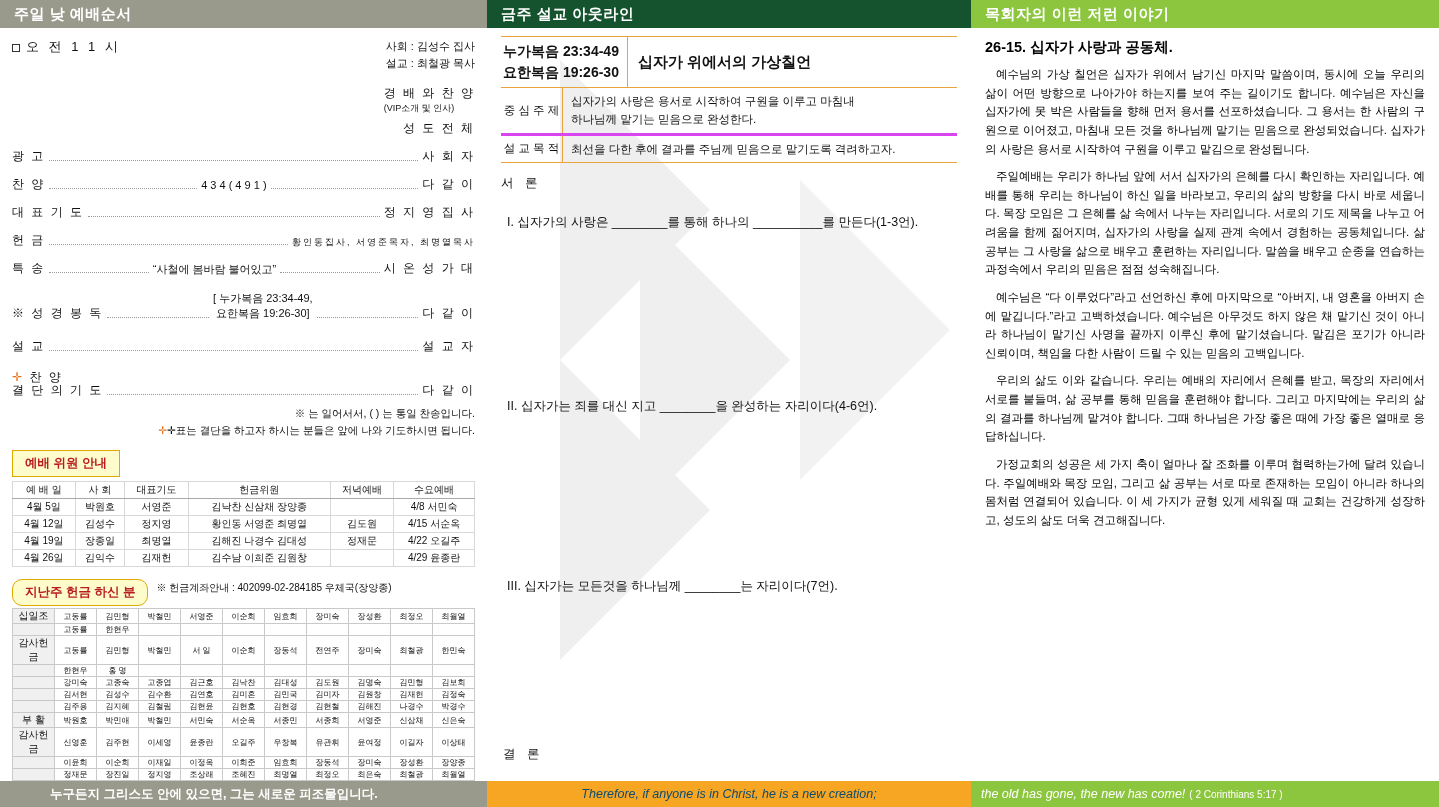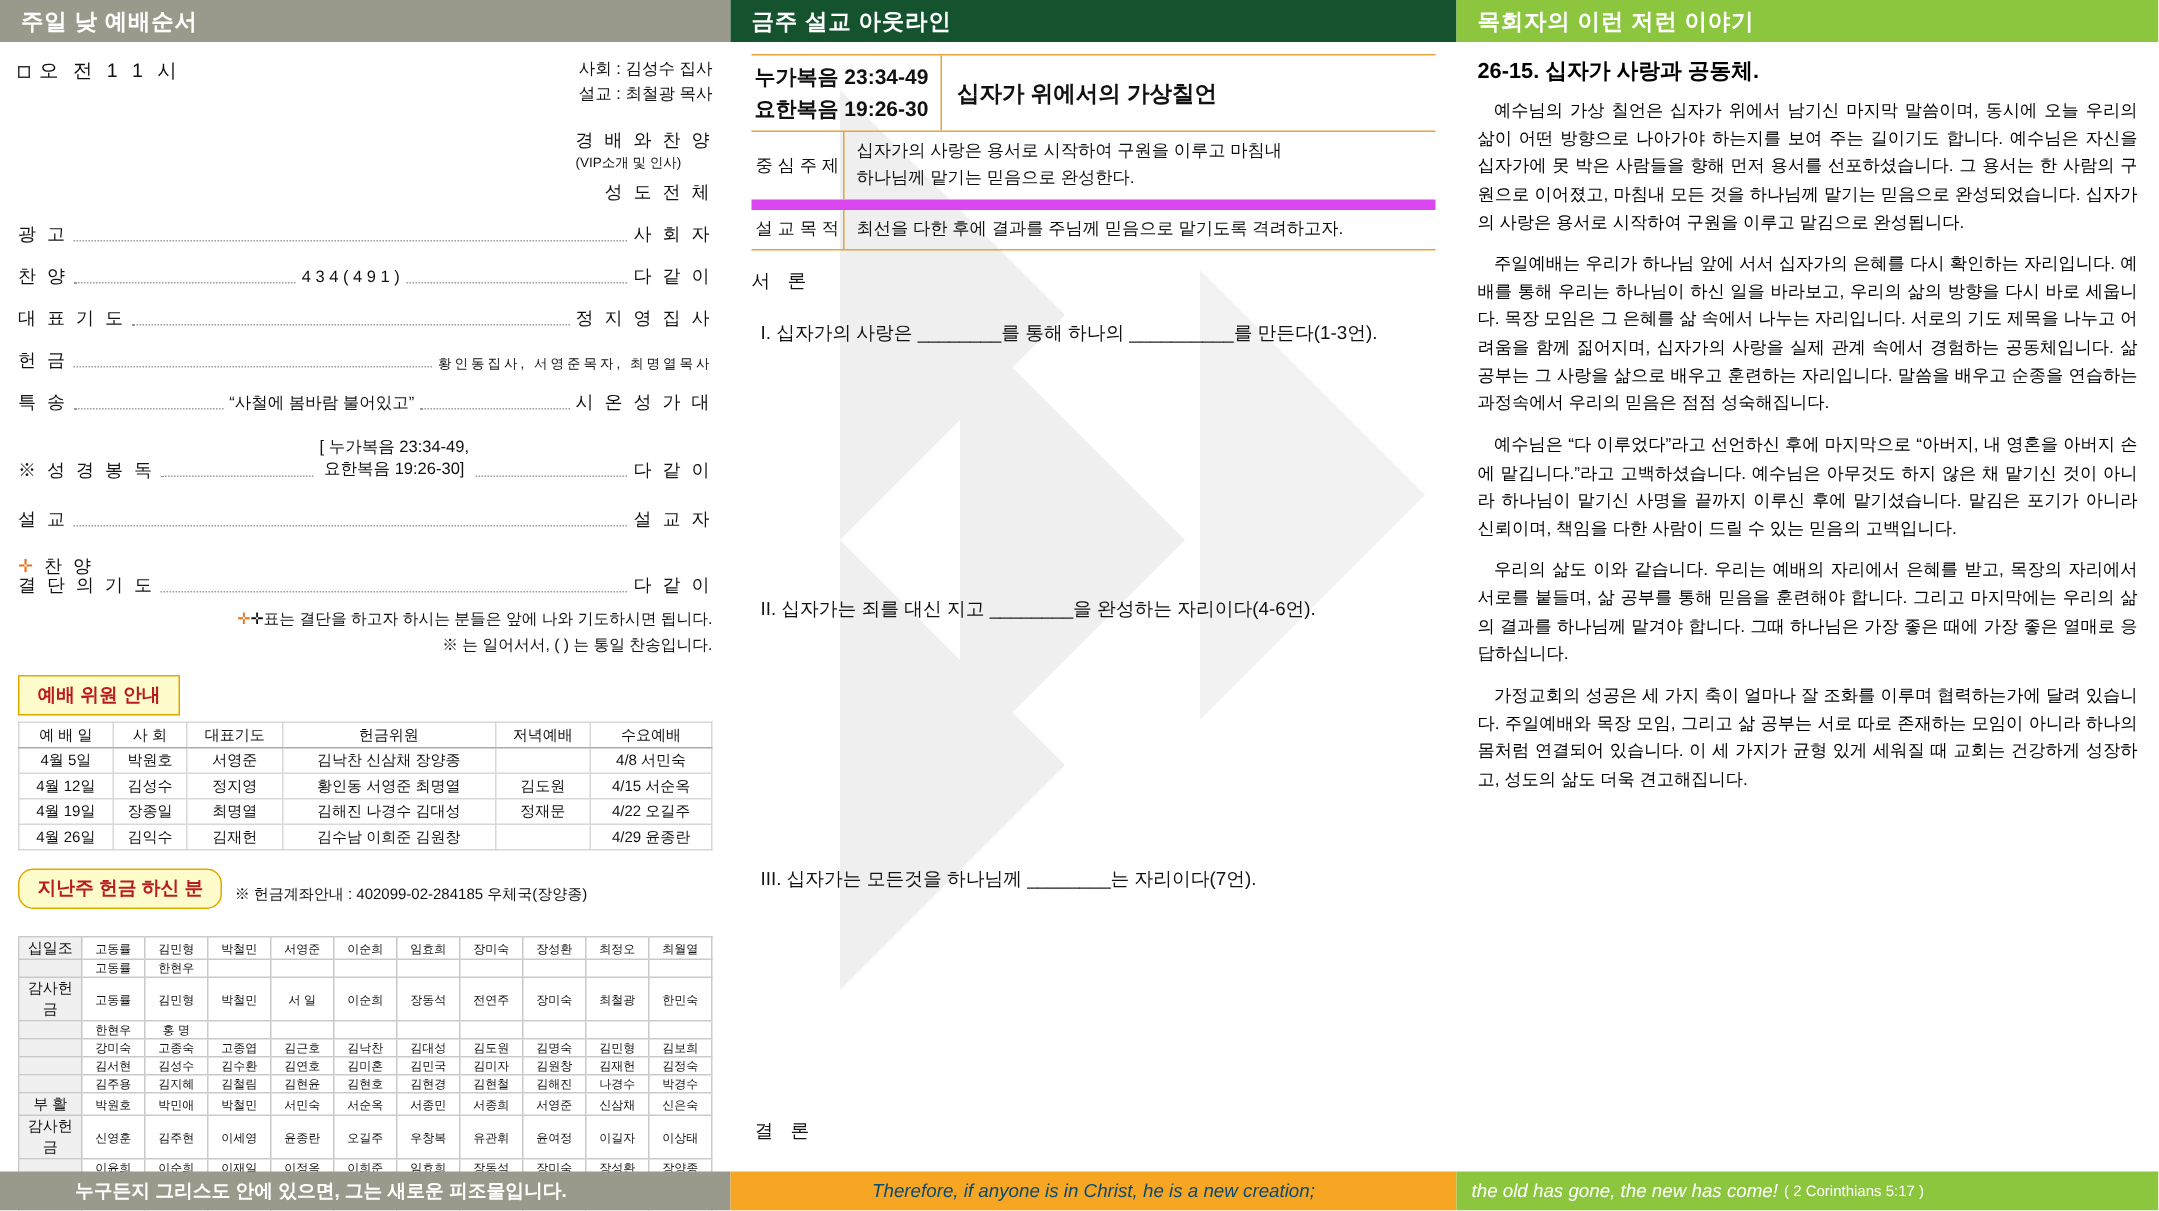--- a/index.html
+++ b/index.html
@@ -81,21 +81,21 @@
 
   table.names { border-collapse:collapse; width:100%; font-size:8px; table-layout:fixed;}
   table.names td { border:1px solid #c9c9c9; padding:0px 1px; text-align:center; height:11px; overflow:hidden;}
   table.names td.rowlabel { background:#f0f0f0; font-size:10px; width:42px; }
 
   
   .mid-body { padding:8px 14px 0 14px; font-size:12px; color:#111; position:relative; z-index:3;}
   .scr-wrap { display:flex; border-top:1px solid #e8a33d; border-bottom:1px solid #e8a33d; }
   .scr-left { padding:4px 8px 4px 2px; border-right:1px solid #e8a33d; font-size:14px; font-weight:bold; line-height:1.5; white-space:nowrap;text-align:right;}
   .scr-right { padding:8px 10px; font-size:15px; font-weight:bold; display:flex; align-items:center;}
-  .kv { display:flex; border-bottom:7px solid #d946ef; }
+  .kv { display:flex; border-bottom:3px solid #d946ef; }
   .kv .k { width:62px; flex:none; padding:4px 2px; font-size:11.5px; text-align:center; border-right:1px solid #e8a33d; display:flex; align-items:center; justify-content:center;}
   .kv .v { padding:4px 8px; font-size:11.5px; line-height:1.6; }
   .seo { margin-top:12px; font-size:12.5px; letter-spacing:4px;}
   .point { margin-top:0; font-size:12.5px; }
   .p1 { position:absolute; top:186px; left:20px; }
   .p2 { position:absolute; top:370px; left:20px; }
   .p3 { position:absolute; top:550px; left:20px; }
   .concl { position:absolute; top:718px; left:16px; font-size:12.5px; letter-spacing:4px;}
 
   
@@ -193,22 +193,22 @@
       <div class="l"><span class="star">✛</span> <span>찬              양</span></div>
       <div class="dots" style="visibility:hidden;"></div>
     </div>
     <div class="row" style="margin-top:-4px;">
       <div class="l">결 단 의 기 도</div>
         <div class="dots"></div>
         <div class="r">다      같      이</div>
     </div>
 
     <div class="note-right">
+      <div>※ 는 일어서서, (      ) 는 통일 찬송입니다.</div>
       <div><span class="orange">✛</span><span>✛표는 결단을 하고자 하시는 분들은 앞에 나와 기도하시면 됩니다.</span></div>
-      <div>※ 는 일어서서, (      ) 는 통일 찬송입니다.</div>
     </div>
 
     <div class="sec-title">예배 위원 안내</div>
     <table class="grid dutytable">
       <tbody>
           <tr>
         <td>예 배 일</td>
         <td>사 회</td>
         <td>대표기도</td>
         <td>헌금위원</td>
@@ -244,21 +244,21 @@
             <td>김익수</td>
         <td>김재헌</td>
             <td>김수남  이희준  김원창</td>
         <td></td>
             <td>4/29 윤종란</td>
       </tr>
     </tbody>
       </table>
 
     <div class="offer-head">
-      <div class="sec-title" style="margin-bottom:18px;border-radius:10px;">지난주 헌금 하신 분</div>
+      <div class="sec-title" style="margin-bottom:2px;border-radius:10px;">지난주 헌금 하신 분</div>
       <div class="offer-note">※ 헌금계좌안내 : 402099-02-284185 우체국(장양종)</div>
     </div>
 
     <table class="names">
       <tbody>
           <tr>
         <td class="rowlabel" rowspan="1">십일조</td>
         <td>고동률</td>
             <td>김민형</td>
         <td>박철민</td>

